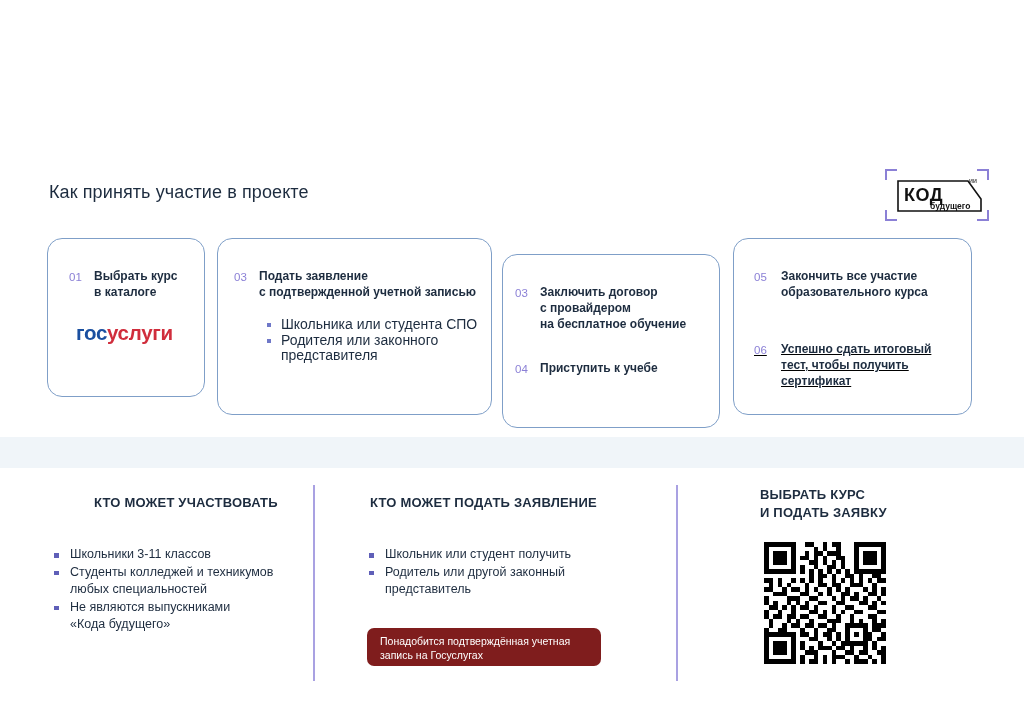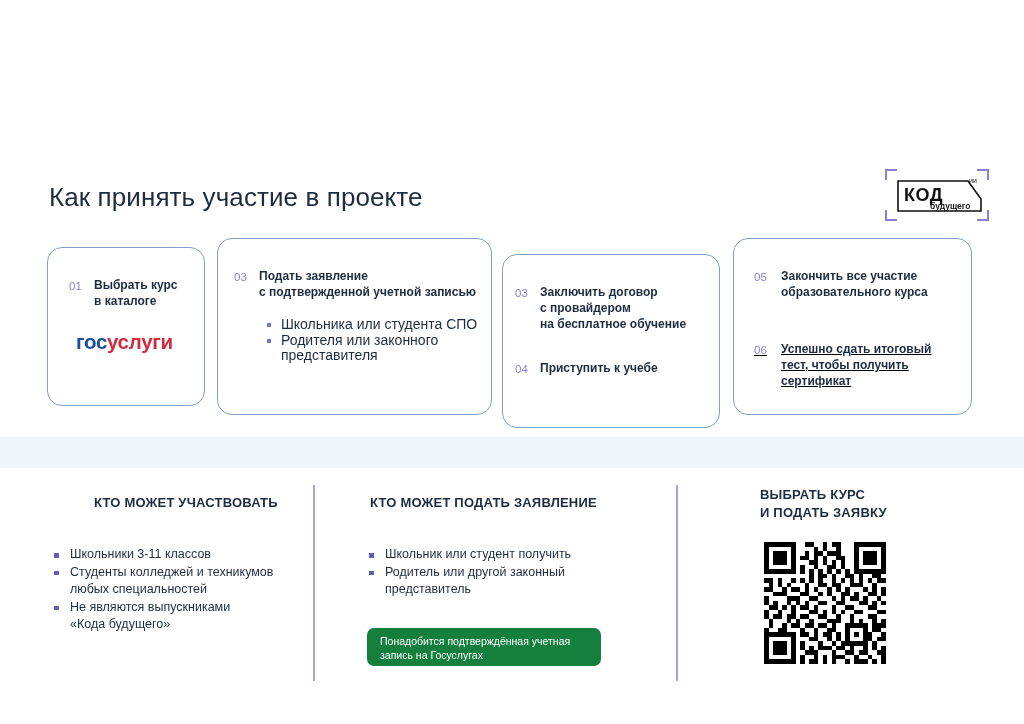--- a/index.html
+++ b/index.html
@@ -17,21 +17,21 @@
     width: 1024px;
     height: 724px;
     background: #ffffff;
   }
 
   
   .page-title {
     position: absolute;
     left: 49px;
     top: 182px;
-    font-size: 26px;
+    font-size: 18px;
     font-weight: 400;
     color: #1d2c3f;
     letter-spacing: 0.1px;
     white-space: nowrap;
   }
 
   
   .logo {
     position: absolute;
     left: 884px;
@@ -40,21 +40,21 @@
     height: 54px;
   }
 
   
   .card {
     position: absolute;
     background: #ffffff;
     border: 1px solid #7f9fc8;
     border-radius: 15px;
   }
-  #card-1 { left: 47px;  top: 238px; width: 158px; height: 159px; margin-top: 9px; }
+  #card-1 { left: 47px;  top: 238px; width: 158px; height: 159px; }
   #card-2 { left: 217px; top: 238px; width: 275px; height: 177px; }
   #card-3 { left: 502px; top: 238px; width: 218px; height: 174px; margin-top: 16px; }
   #card-4 { left: 733px; top: 238px; width: 239px; height: 177px; }
 
   .step {
     position: relative;
     display: flex;
     align-items: flex-start;
   }
   .step-num {
@@ -185,21 +185,21 @@
     background: #5f5fb8;
   }
 
   
   .tooltip {
     position: absolute;
     left: 367px;
     top: 628px;
     width: 234px;
     height: 38px;
-    background: #15803d;
+    background: #7f1d1d;
     border-radius: 7px;
     color: #ffffff;
     font-size: 10.5px;
     line-height: 14px;
     padding: 6px 11px 0 13px;
     white-space: pre-line;
   }
 
   
   .qr {

